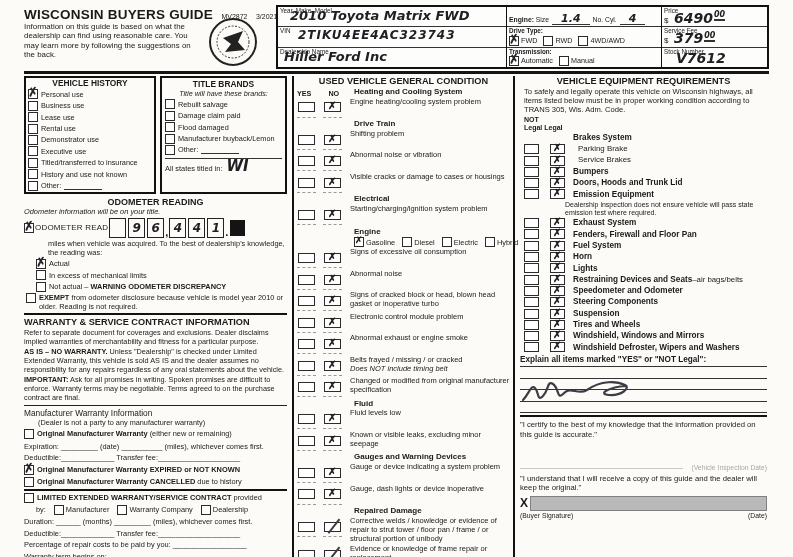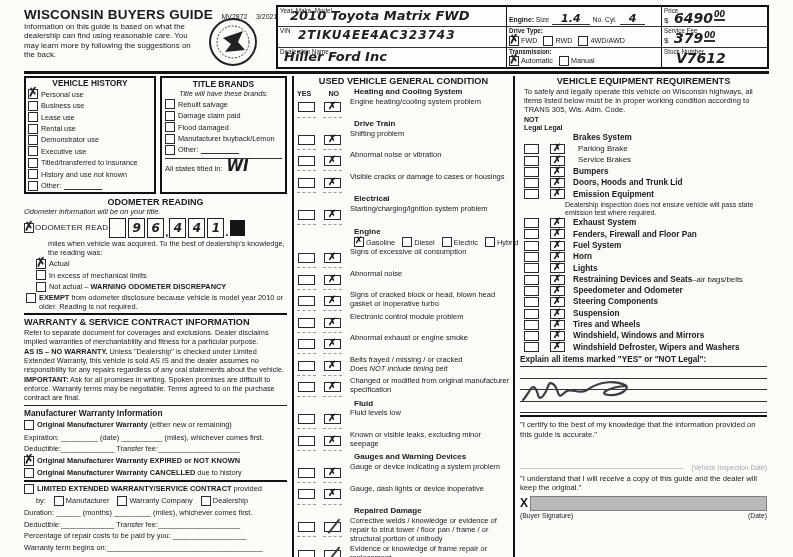--- a/index.html
+++ b/index.html
@@ -79,21 +79,21 @@
   .dsep{font-size:11px;font-weight:bold;align-self:flex-end}
   .dfill{width:15px;height:16px;background:#141414;margin-left:1px}
   .odo-text{font-size:7.4px;line-height:1.25;margin-left:24px}
   .orow{display:flex;align-items:center;gap:3px;font-size:7.4px;margin:1.5px 0 1.5px 12px}
   .orow.exempt{margin-left:2px;align-items:flex-start}
   .orow .cb{margin-top:0}
 
   
   .w-title{font-weight:bold;font-size:9.2px;margin-top:1px}
   .w-p{font-size:7.3px;line-height:1.22;margin:1.5px 0}
-  .w-sec-title{font-weight:bold;font-size:8.3px}
+  .w-sec-title{font-weight:normal;font-size:8.3px}
   .w-sec-sub{font-size:7.3px;margin-left:14px}
   .wrow{display:flex;align-items:flex-start;gap:3px;font-size:7.4px;margin:2px 0}
   .wline{font-size:7.4px;margin:2.5px 0;white-space:nowrap}
   .providers{display:flex;gap:8px;align-items:center;font-size:7.4px;margin:2px 0 2px 12px}
 
   
   .mid-title{text-align:center;font-weight:bold;font-size:9.2px;margin-bottom:1px}
   .yn-head{position:absolute;top:13px;left:3px;font-weight:bold;font-size:7.2px}
   .yn-head .yn2{margin-left:17px}
   .cgroup{margin-bottom:1px}
@@ -364,20 +364,21 @@
 
       <div class="rule2"></div>
 
       <div>
         <div class="w-title">WARRANTY &amp; SERVICE CONTRACT INFORMATION</div>
         <div class="w-p">Refer to separate document for coverages and exclusions. Dealer disclaims implied warranties of merchantability and fitness for a particular purpose.</div>
         <div class="w-p"><span class="bold">AS IS – NO WARRANTY.</span><span> Unless "Dealership" is checked under Limited Extended Warranty, this vehicle is sold AS IS and the dealer assumes no responsibility for any repairs regardless of any oral statements about the vehicle.</span></div>
         <div class="w-p"><span class="bold">IMPORTANT:</span><span> Ask for all promises in writing. Spoken promises are difficult to enforce. Warranty terms may be negotiable. Terms agreed to on the purchase contract are final.</span></div>
         <div class="rule1"></div>
         <div class="w-sec-title">Manufacturer Warranty Information</div>
+        <div class="w-sec-sub">(Dealer is not a party to any manufacturer warranty)</div>
         <div class="wrow">
           <span class="cb cb-s hand"></span>
           <span><span class="bold">Original Manufacturer Warranty</span><span> (either new or remaining)</span></span>
         </div>
         <div class="wline">Expiration: _________ (date) __________ (miles), whichever comes first.</div>
         <div class="wline">Deductible:_____________  Transfer fee:____________________</div>
         <div class="wrow">
           <span class="cb cb-s hand on"></span>
           <span class="bold">Original Manufacturer Warranty EXPIRED or NOT KNOWN</span>
         </div>

